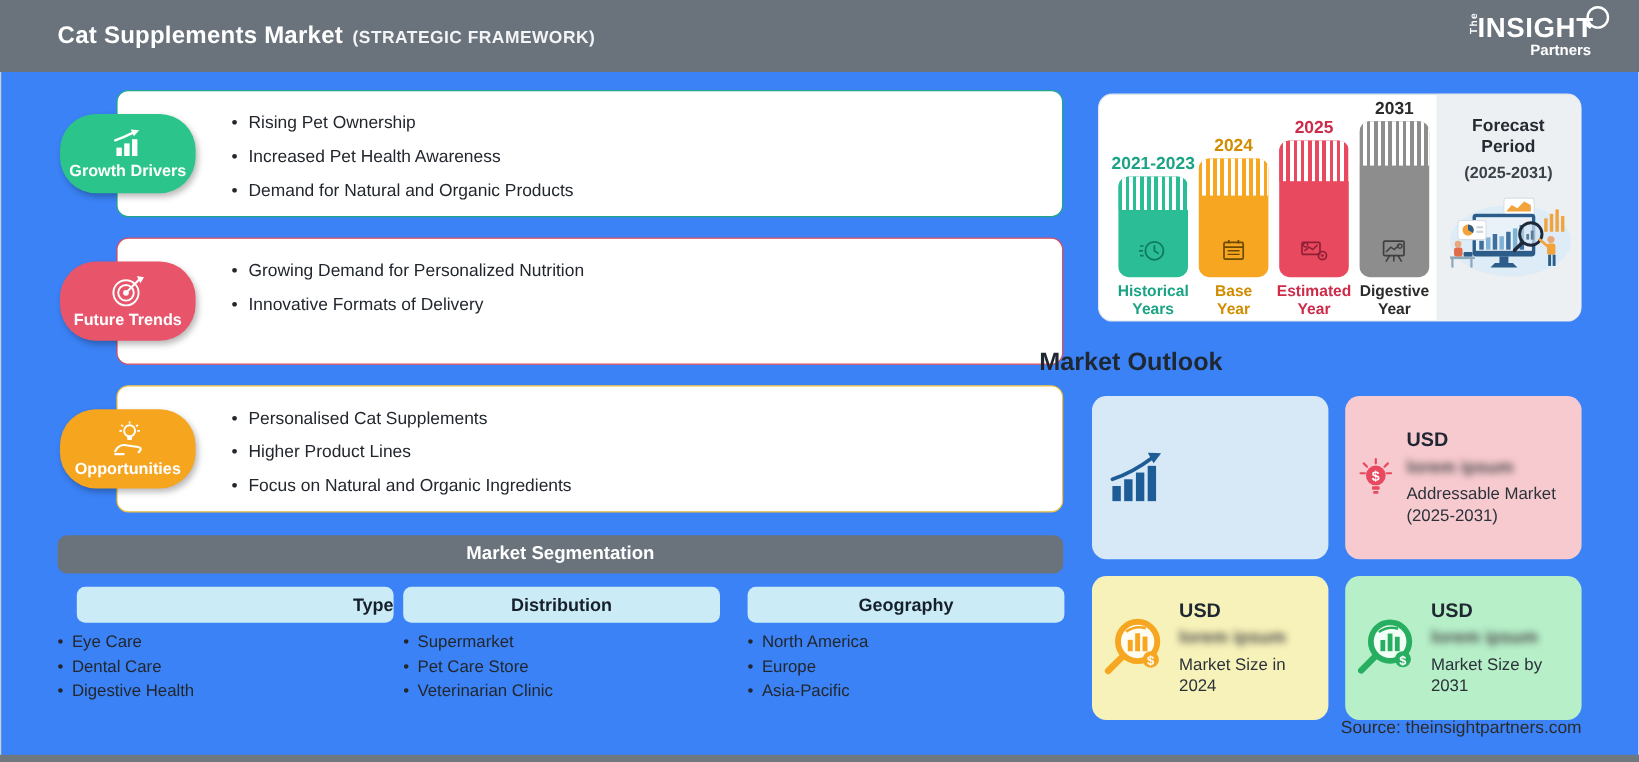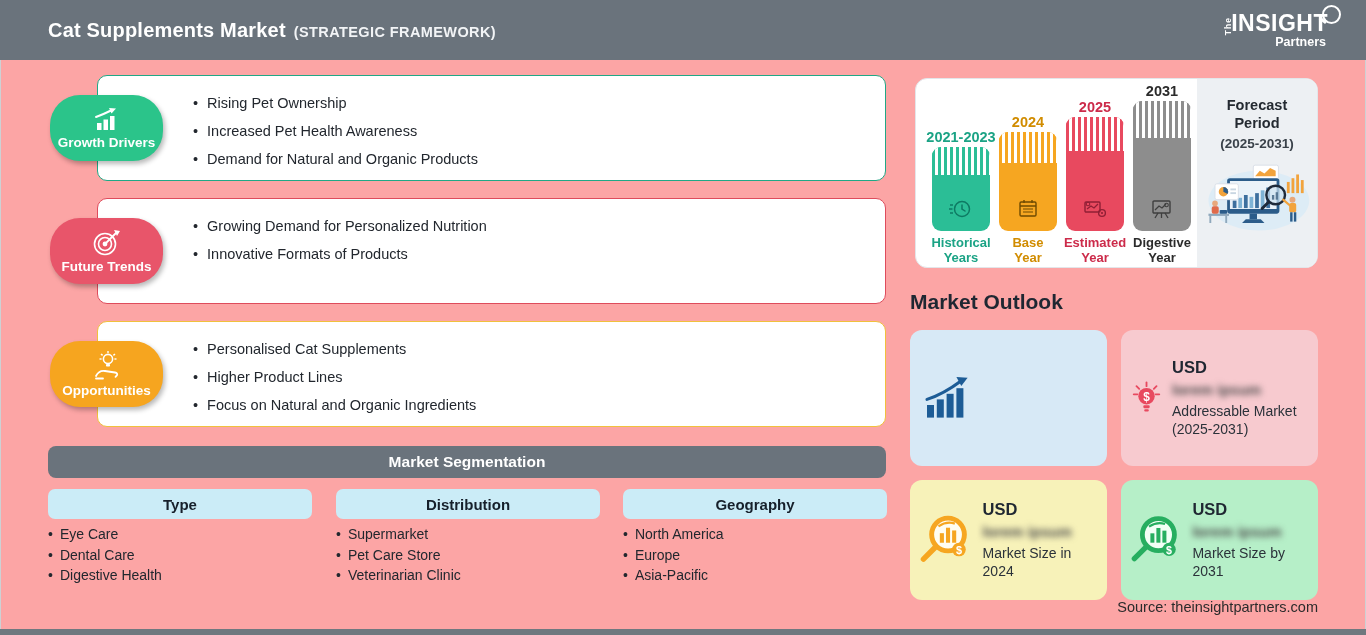--- a/index.html
+++ b/index.html
@@ -1,25 +1,25 @@
 <!DOCTYPE html>
 <html><head>
 <meta charset="utf-8">
 <style>
   html,body{margin:0;padding:0;background:#e9e9e9;}
-  .page{position:relative;width:1366px;height:635px;background:#fca5a5;overflow:hidden;
+  .page{position:relative;width:1366px;height:635px;background:#3b82f6;overflow:hidden;
         font-family:"Liberation Sans",sans-serif;box-shadow:inset 0 0 0 1px #cdd1d4;}
 
   
   .topbar{position:absolute;left:0;top:0;width:1366px;height:60px;background:#6a737c;
           display:flex;align-items:center;justify-content:space-between;box-sizing:border-box;padding:0 38px 0 48px;}
   .title{color:#fff;font-size:20px;font-weight:bold;letter-spacing:.2px;}
   .subtitle{color:#f2f4f6;font-size:14.5px;font-weight:bold;margin-left:8px;letter-spacing:.4px;}
   .logo{color:#fff;text-align:right;line-height:1;}
-  .logo-row{position:relative;display:flex;align-items:flex-end;margin-left:24px;}
+  .logo-row{position:relative;display:flex;align-items:center;margin-left:24px;}
   .logo-the{font-size:8.5px;font-weight:bold;letter-spacing:1px;transform:rotate(-90deg);width:10px;margin-right:-2px;}
   .logo-main{font-size:23px;font-weight:bold;letter-spacing:.5px;}
   .logo-ring{position:absolute;right:-13px;top:-7px;width:15px;height:15px;border:2.5px solid #fff;border-radius:50%;}
   .logo-ring::after{content:"";position:absolute;left:-5px;top:12px;width:8px;height:2.5px;background:#fff;transform:rotate(38deg);}
   .logo-sub{font-size:12.5px;font-weight:bold;margin-top:1px;padding-right:2px;}
 
   
   .fbox{position:absolute;left:97px;width:789px;height:106px;border-radius:10px;background:#fff;box-sizing:border-box;}
   .fbox1{top:75px;border:1.6px solid #20a886;}
   .fbox2{top:198px;border:1.6px solid #de4c5c;}
@@ -34,21 +34,21 @@
   .pill2{top:218px;background:#e8556a;}
   .pill3{top:341px;background:#f6a51f;}
   .pill span{font-size:13.5px;font-weight:bold;margin-top:2px;}
   .pill svg{display:block;}
 
   
   .seg-bar{position:absolute;left:48px;top:446px;width:838px;height:32px;background:#6a737c;border-radius:8px;
            display:flex;align-items:center;justify-content:center;color:#fff;font-size:15.5px;font-weight:bold;}
   .seg-head{position:absolute;top:489px;height:30px;width:264px;background:#cbecf7;border-radius:7px;
             display:flex;align-items:center;justify-content:center;font-size:15px;font-weight:bold;color:#16202b;}
-  .seg-head.c1{left:48px;} .seg-head.c2{left:336px;} .seg-head.c3{left:623px;}
+  .seg-head.c1{left:64px;justify-content:flex-end;} .seg-head.c2{left:336px;} .seg-head.c3{left:623px;}
   .seg-list{position:absolute;top:524px;width:264px;margin:0;padding:0;list-style:none;}
   .seg-list.c1{left:48px;} .seg-list.c2{left:336px;} .seg-list.c3{left:623px;}
   .seg-list li{font-size:14px;color:#22272e;line-height:20.5px;}
   .seg-list li::before{content:"•";margin-right:7px;color:#22272e;}
 
   
   .timeline{position:absolute;left:915px;top:78px;width:403px;height:190px;background:#fff;border:1px solid #e3e6ea;
             border-radius:12px;box-sizing:border-box;}
   .tl-bars{position:absolute;left:16px;top:0;height:186px;display:flex;align-items:flex-end;}
   .tl-group{display:flex;flex-direction:column;justify-content:flex-end;align-items:center;width:58px;margin-right:9px;height:182px;}
@@ -67,21 +67,21 @@
   .tl-caption{margin-top:4px;height:30px;text-align:center;font-size:13px;font-weight:bold;line-height:15px;}
   .tl-caption span{display:block;}
   .c-teal{color:#1ba385;} .c-orange{color:#d18c00;} .c-red{color:#cc2b4a;} .c-dark{color:#2b2b2b;}
   .forecast{position:absolute;right:0;top:0;width:120px;height:188px;background:#edf0f3;border-radius:0 11px 11px 0;
             text-align:center;box-sizing:border-box;padding-top:17px;}
   .fc-line1{font-size:14.5px;font-weight:bold;color:#242a31;line-height:18px;}
   .fc-line2{font-size:13.5px;font-weight:bold;color:#3a424a;margin-top:4px;}
   .illus{display:block;margin:6px auto 0;}
 
   
-  .mo-heading{position:absolute;left:910px;top:290px;margin:0;font-size:21px;font-weight:bold;color:#1f2732;}
+  .mo-heading{position:absolute;left:866px;top:290px;margin:0;font-size:21px;font-weight:bold;color:#1f2732;}
   .card{position:absolute;border-radius:12px;box-sizing:border-box;display:flex;align-items:center;}
   .card-blue{left:910px;top:330px;width:197px;height:136px;background:#d7e9f6;padding:0 12px 0 14px;}
   .card-pink{left:1121px;top:330px;width:197px;height:136px;background:#f7cacf;padding:0 8px 0 10px;}
   .card-yellow{left:910px;top:480px;width:197px;height:120px;background:#f7f2b9;padding:0 8px 0 8px;}
   .card-green{left:1121px;top:480px;width:197px;height:120px;background:#b6efc8;padding:0 8px 0 8px;}
   .card .txt{margin-left:10px;}
   .big-val{font-size:27px;font-weight:bold;color:#14233c;line-height:30px;}
   .card-sub{font-size:13.5px;color:#394552;margin-top:3px;line-height:17px;}
   .usd{font-size:16.5px;font-weight:bold;color:#1f2732;}
   .blurred{font-size:15px;font-weight:bold;color:#4c4c4c;filter:blur(3px);margin:4px 0;white-space:nowrap;}
@@ -123,21 +123,21 @@
       <rect x="20" y="9" width="4.5" height="14" fill="#fff"></rect>
       <path d="M6 10 Q14 7 21 3.5" stroke="#fff" stroke-width="2" fill="none" stroke-linecap="round"></path>
       <path d="M19 1 L26 1.5 L21.5 6.5 Z" fill="#fff"></path>
     </svg>
     <span>Growth Drivers</span>
   </div>
 
   <section class="fbox fbox2">
     <ul>
       <li>Growing Demand for Personalized Nutrition</li>
-      <li>Innovative Formats of Products</li>
+      <li>Innovative Formats of Delivery</li>
     </ul>
   </section>
   <div class="pill pill2">
     <svg width="30" height="28" viewBox="0 0 30 28">
       <circle cx="13" cy="15" r="10.5" stroke="#fff" stroke-width="1.6" fill="none"></circle>
       <circle cx="13" cy="15" r="6.5" stroke="#fff" stroke-width="1.6" fill="none"></circle>
       <circle cx="13" cy="15" r="2.4" fill="#fff"></circle>
       <line x1="13" y1="15" x2="24" y2="4" stroke="#fff" stroke-width="1.8" stroke-linecap="round"></line>
       <path d="M22 1 L28 2 L25 7 Z" fill="#fff"></path>
     </svg>

